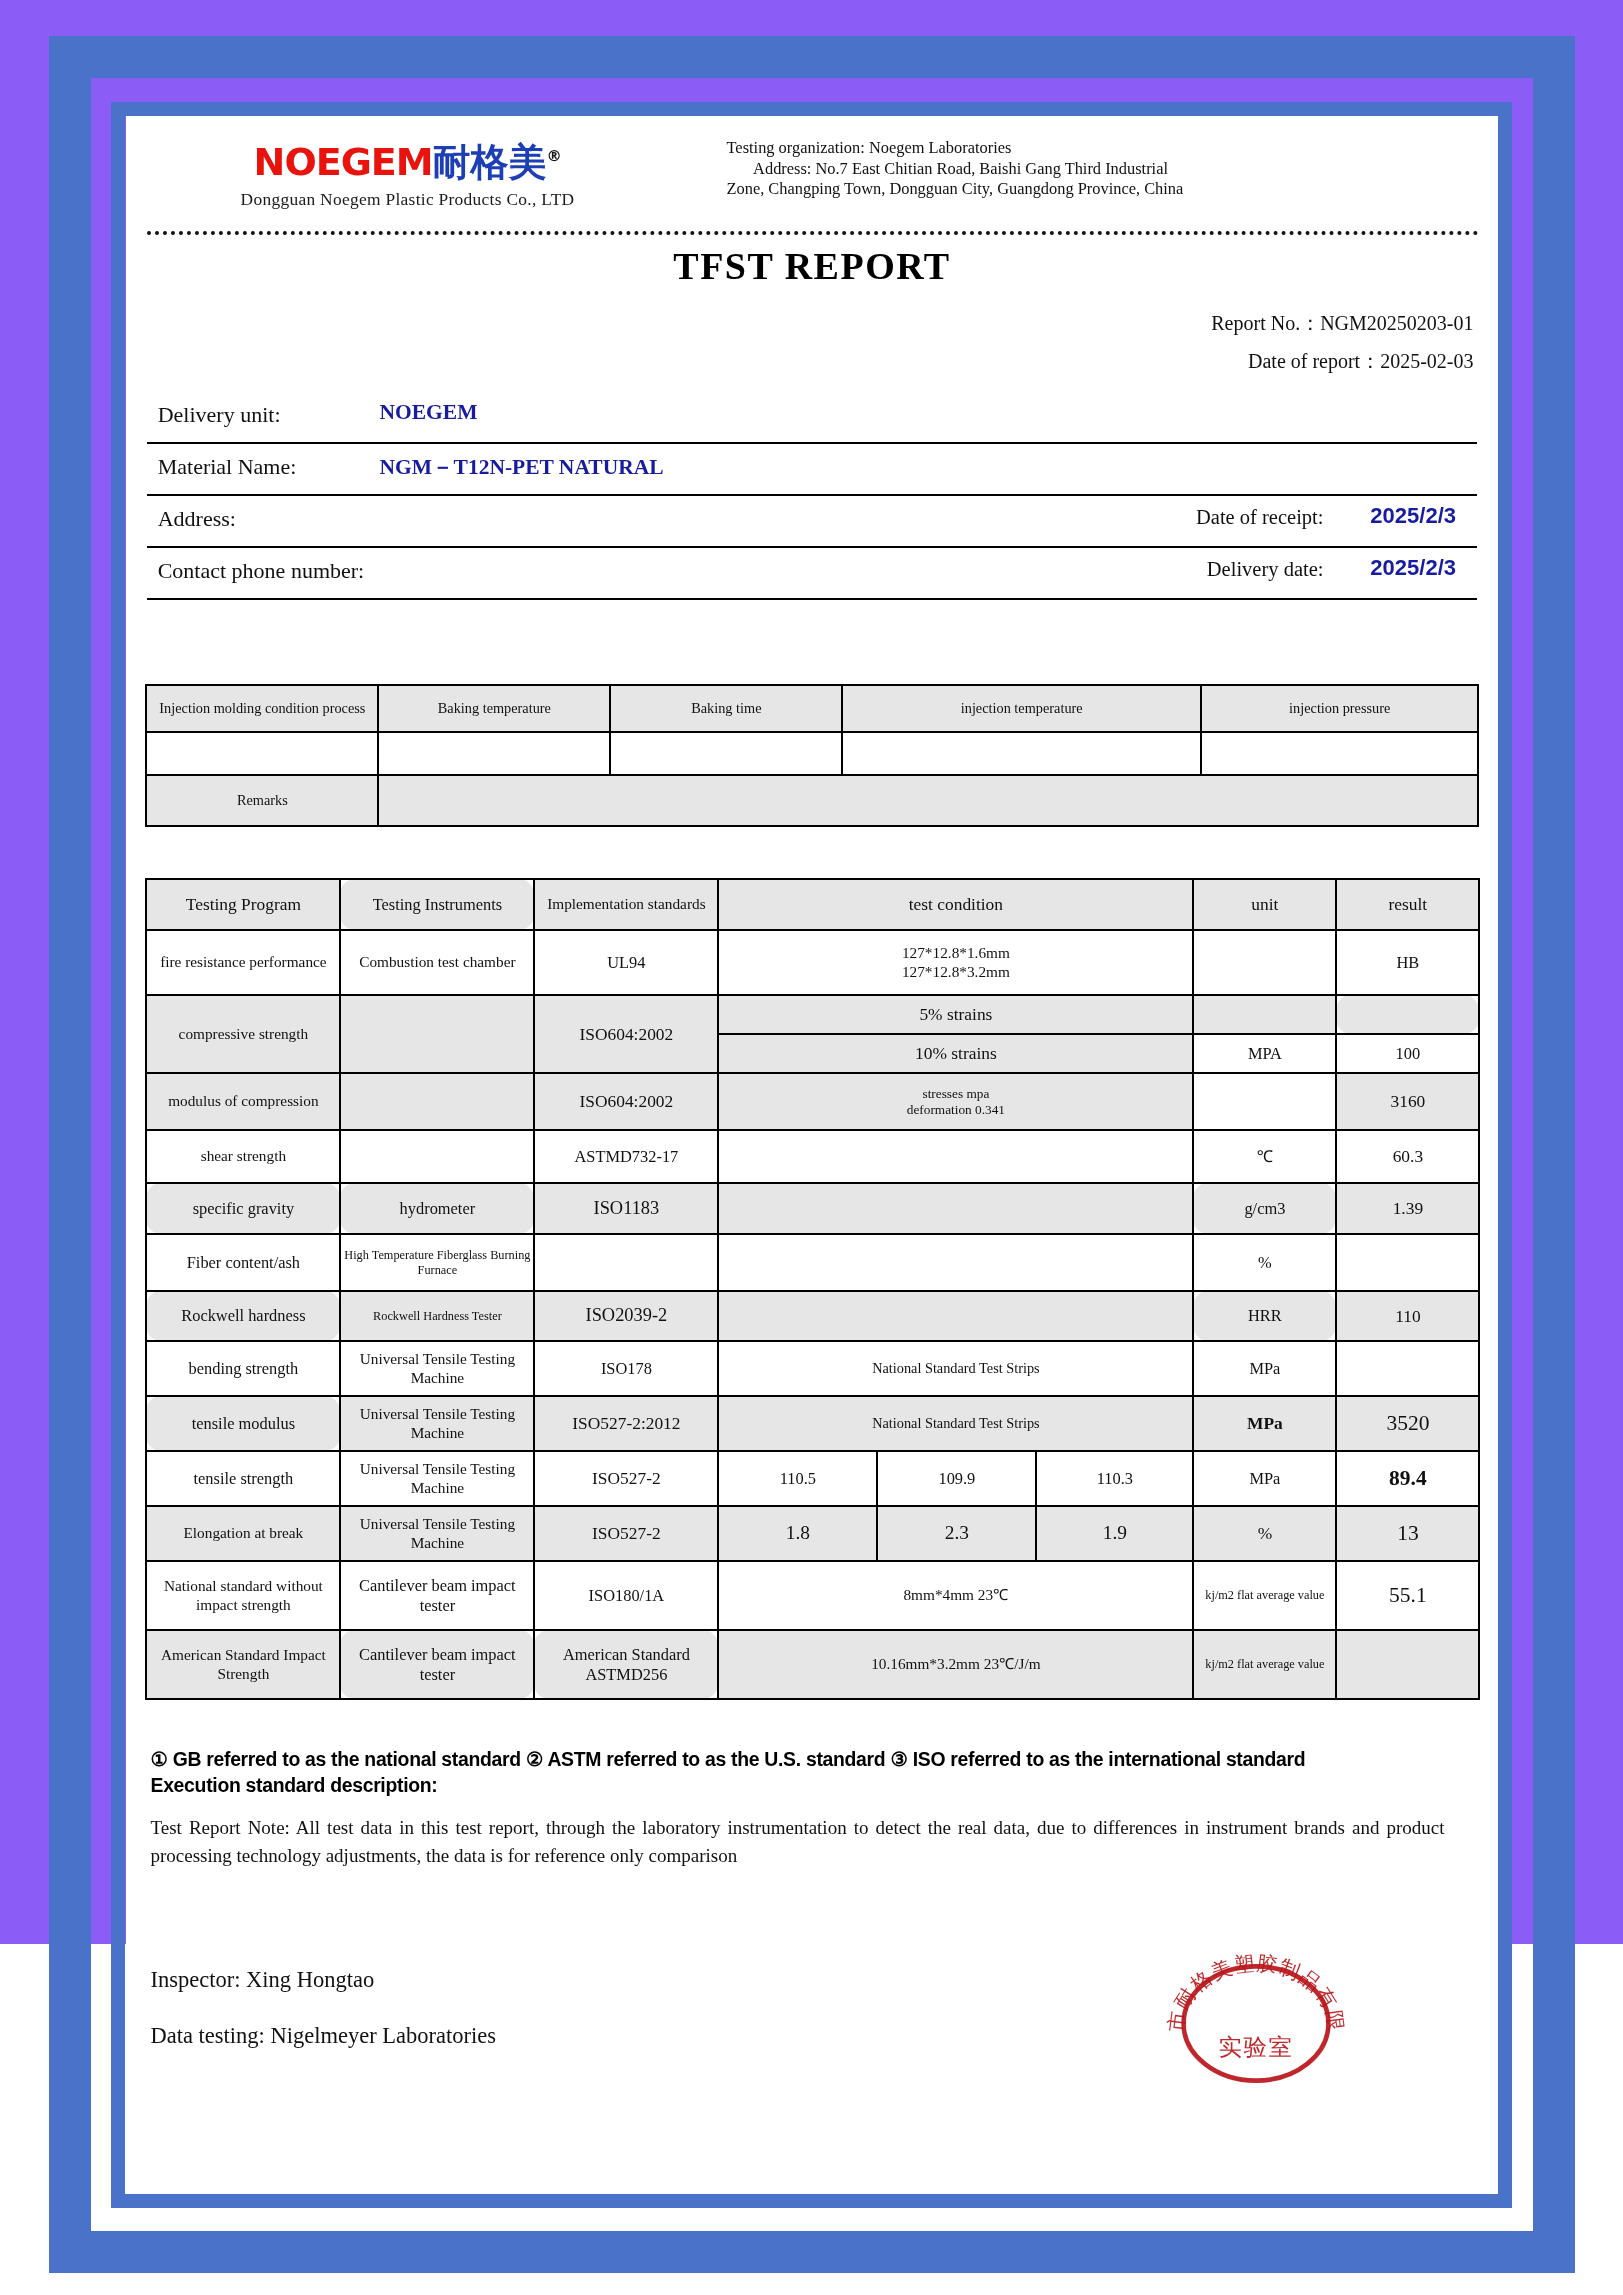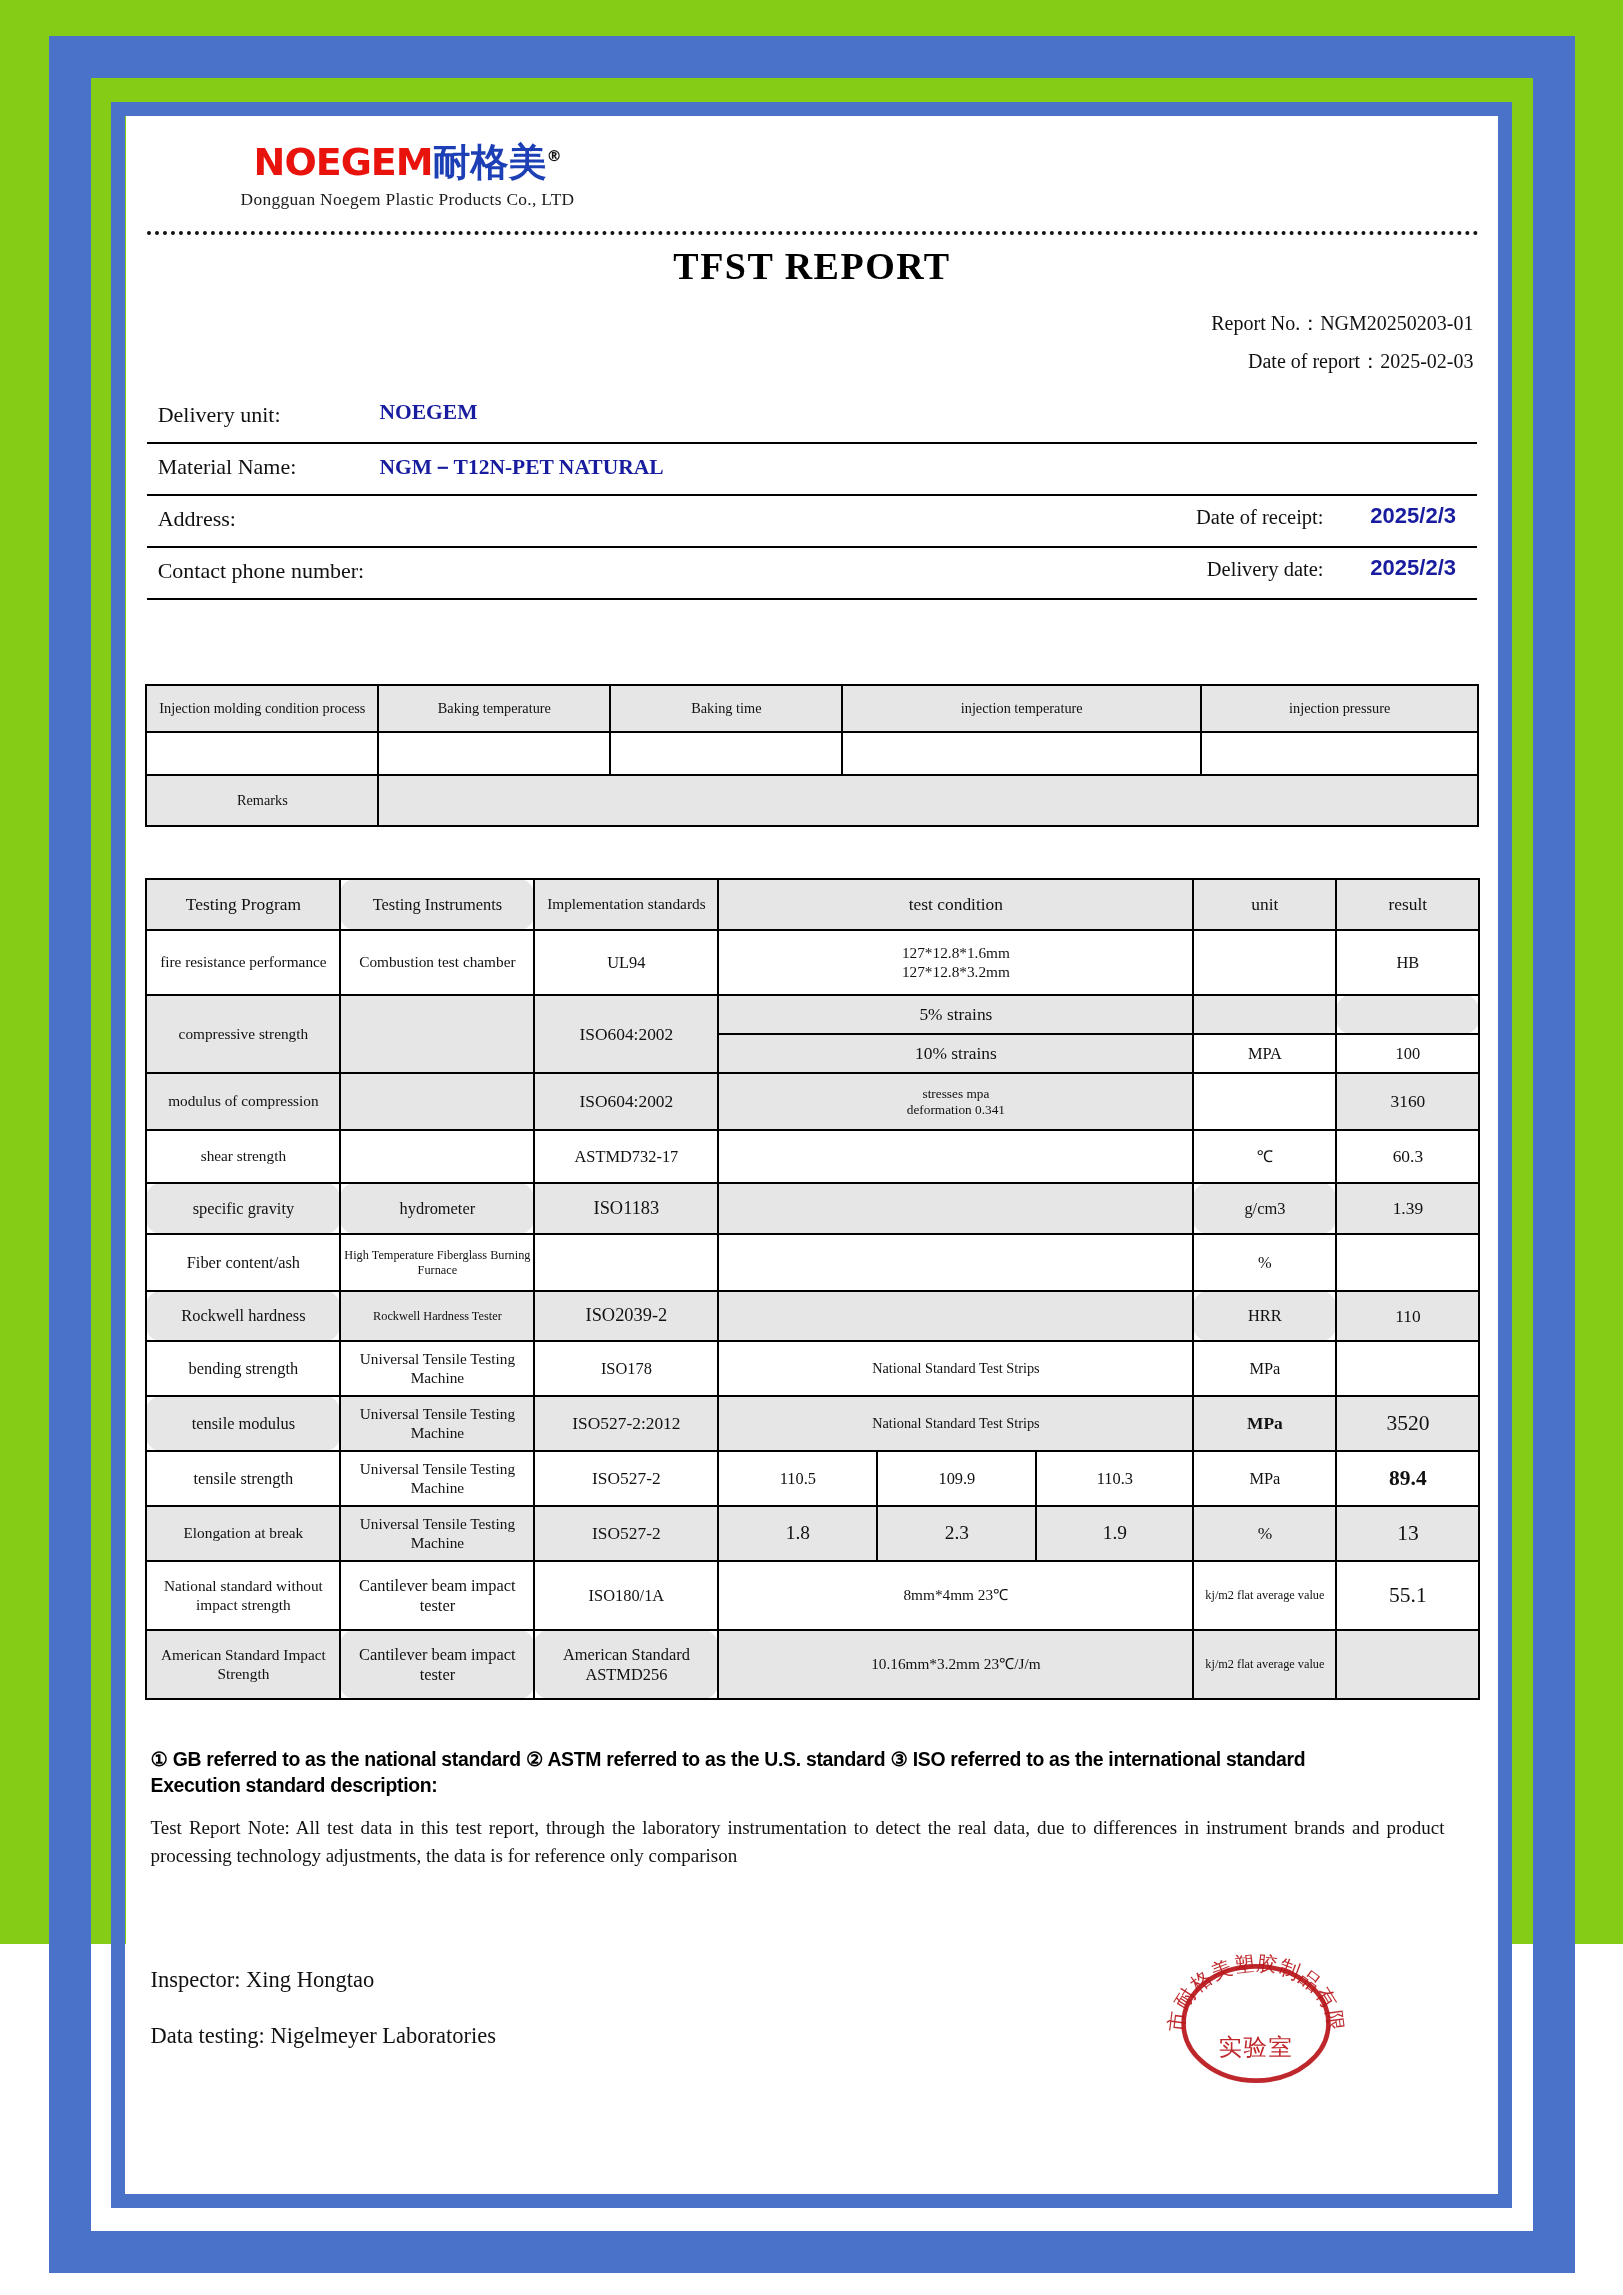--- a/index.html
+++ b/index.html
@@ -1,18 +1,18 @@
 <!DOCTYPE html>
 <html style="font-size:8.2px"><head>
 <meta charset="utf-8">
 <style>
   html,body{margin:0;padding:0;background:#ffffff;}
   body{width:1623px;height:2295px;font-family:"Liberation Serif",serif;-webkit-font-smoothing:antialiased;}
 
-  .page{position:absolute;left:0;top:0;width:1623px;height:1944px;background:#84cc16;}
+  .page{position:absolute;left:0;top:0;width:1623px;height:1944px;background:#8b5cf6;}
 
   
   .frame-outer{position:absolute;left:49px;top:36px;width:1526px;height:2237px;
                border:42px solid #4a72c8;box-sizing:border-box;}
   .frame-inner{position:absolute;left:111px;top:102px;width:1401px;height:2106px;
                border:14.3px solid #4a72c8;box-sizing:border-box;}
 
   .sheet{position:absolute;left:126px;top:116px;width:1372px;height:2077px;background:#fff;
          overflow:hidden;}
 
@@ -103,20 +103,25 @@
 
   <div class="sheet">
     <div class="inner">
 
       <div class="hdr">
         <div class="logo-wrap">
           <div class="logo-line">
             <span class="logo-en">NOEGEM</span><span class="logo-cn">耐格美</span><span class="logo-r">®</span>
           </div>
           <div class="logo-sub">Dongguan Noegem Plastic Products Co., LTD</div>
+        </div>
+        <div class="org">
+          <div>Testing organization: Noegem Laboratories</div>
+          <div class="l2">Address: No.7 East Chitian Road, Baishi Gang Third Industrial</div>
+          <div>Zone, Changping Town, Dongguan City, Guangdong Province, China</div>
         </div>
       </div>
 
       <div class="dotted"></div>
 
       <div class="title">TFST REPORT</div>
       <div class="rep-no">
         <span>Report No.：</span><span>NGM20250203-01</span>
       </div>
       <div class="rep-dt">

